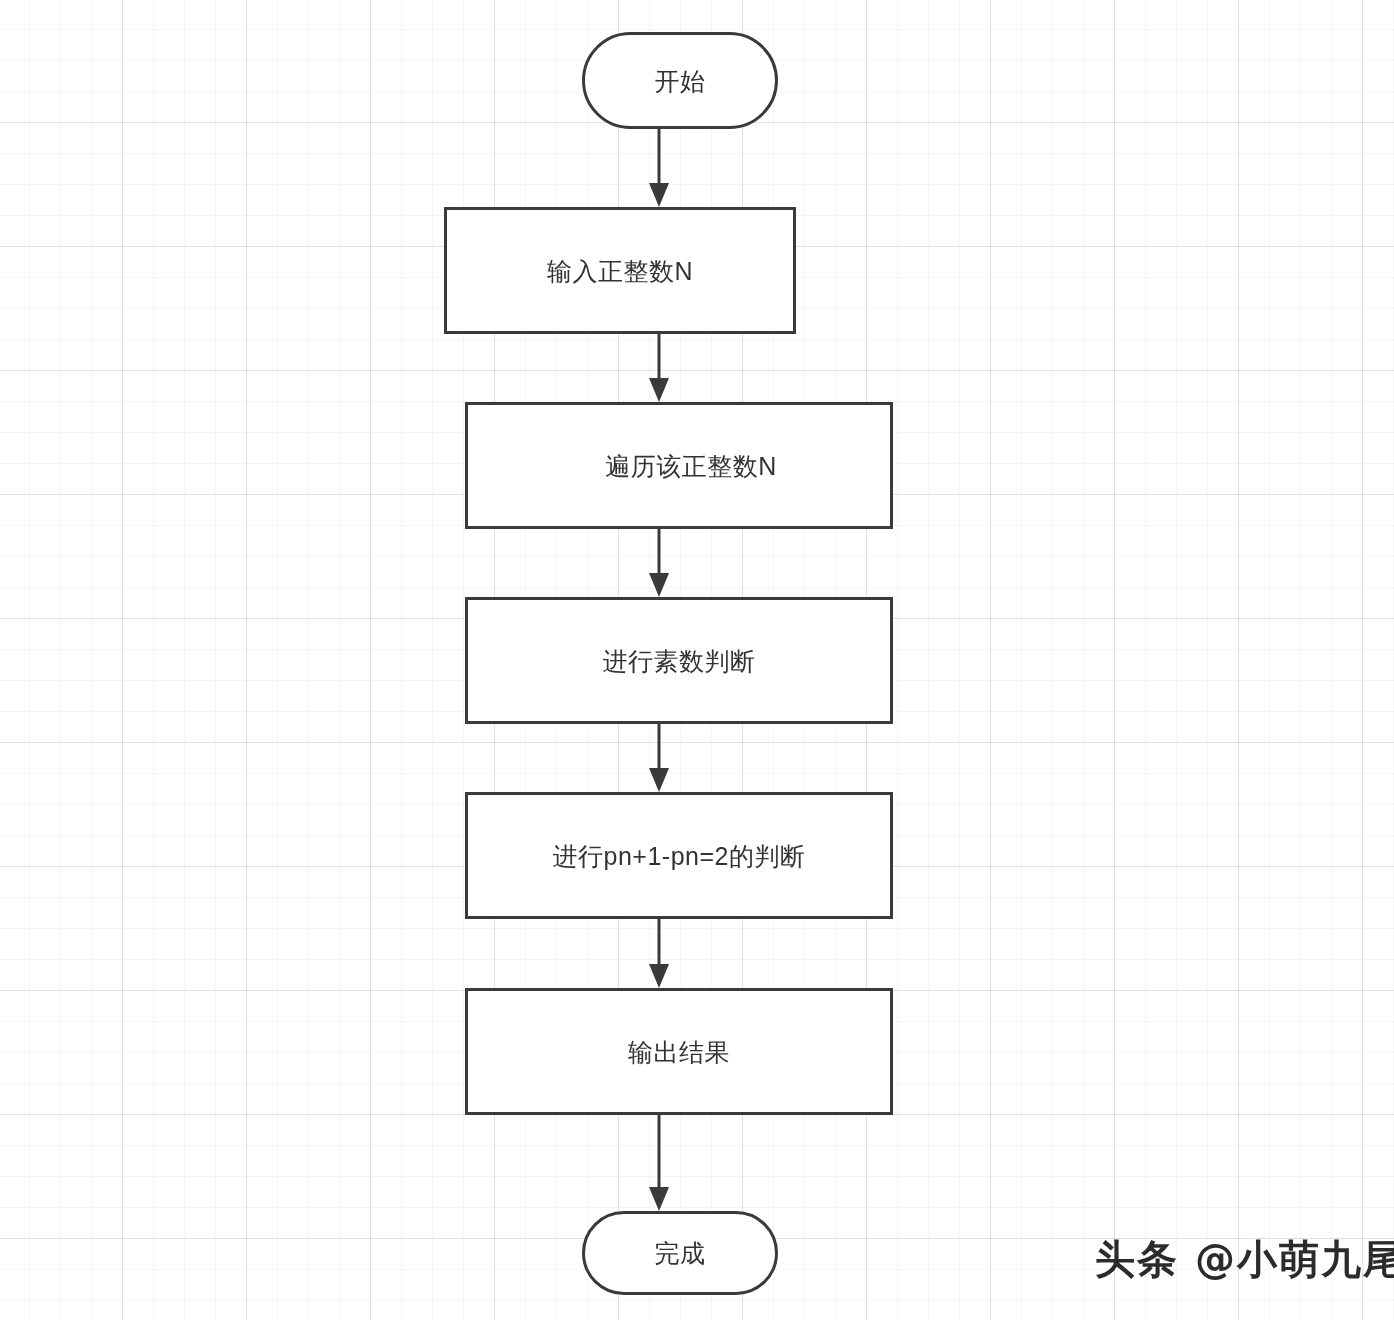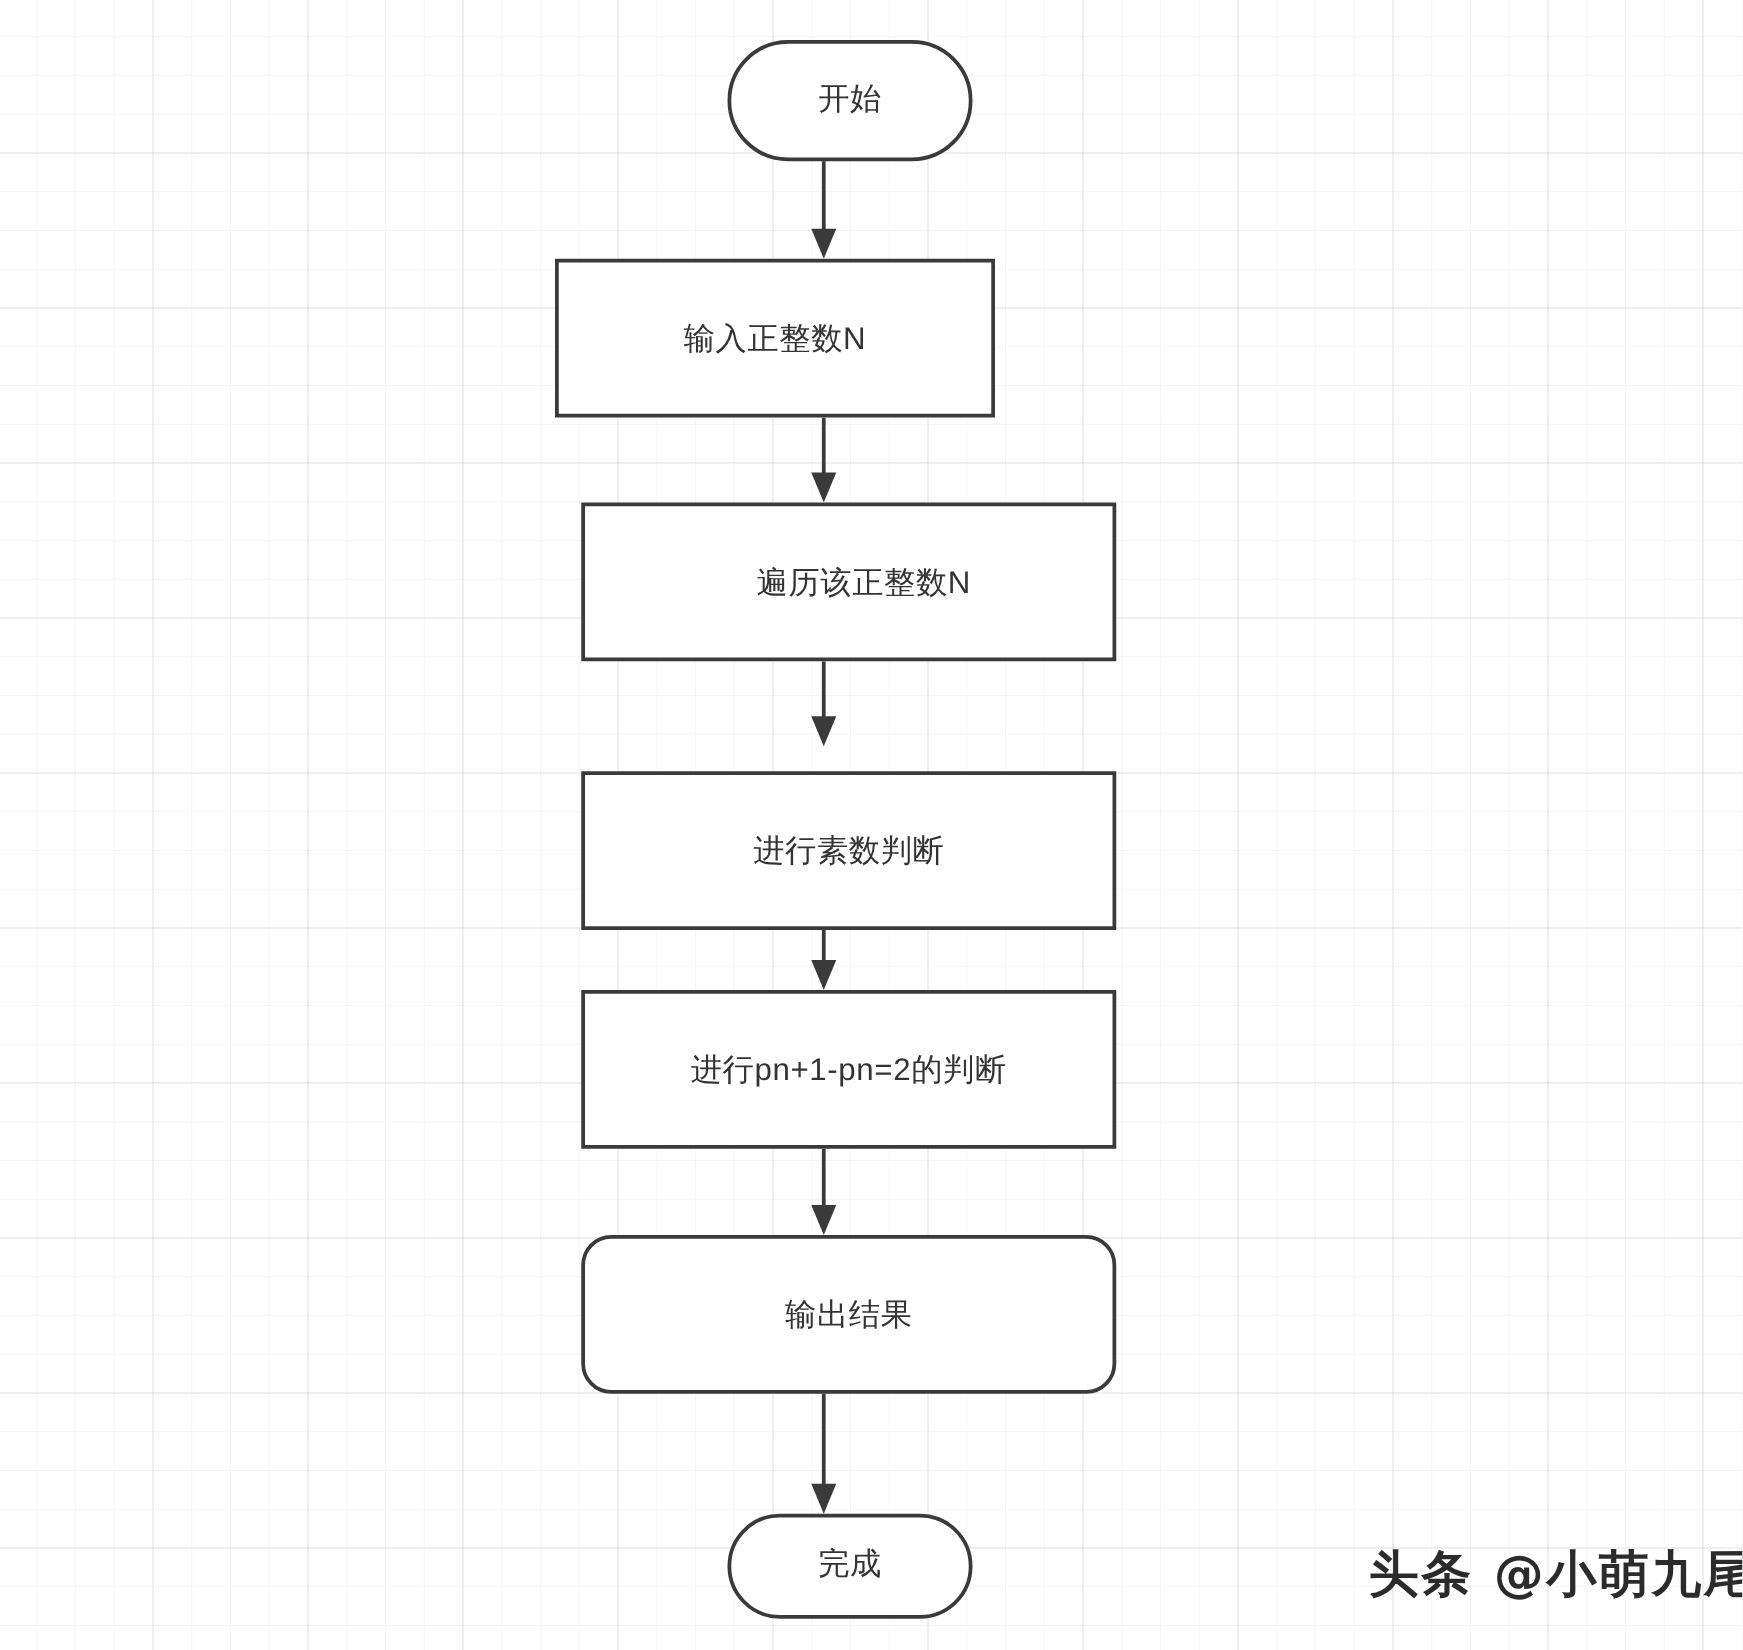--- a/index.html
+++ b/index.html
@@ -37,21 +37,20 @@
     justify-content: center;
     color: #333333;
     font-size: 25px;
     line-height: 1.2;
     letter-spacing: 0.5px;
     white-space: nowrap;
   }
   .node.terminal {
     border-radius: 52px;
     border-width: 3px;
-    font-family: Liberation Mono, monospace;
   }
   .node.process {
     border-radius: 0;
   }
 
   .node-label {
     color: #333333;
   }
 
   .connector {
@@ -126,29 +125,29 @@
   </div>
 
   <div class="node process" style="left:444px; top:207px; width:352px; height:127px;">
     <span class="node-label">输入正整数N</span>
   </div>
 
   <div class="node process" style="left:465px; top:402px; width:428px; height:127px;padding-left:24px;">
     <span class="node-label">遍历该正整数N</span>
   </div>
 
-  <div class="node process" style="left:465px; top:597px; width:428px; height:127px;margin-top:20px;">
+  <div class="node process" style="left:465px; top:597px; width:428px; height:127px;">
     <span class="node-label">进行素数判断</span>
   </div>
 
   <div class="node process" style="left:465px; top:792px; width:428px; height:127px;text-align:center;">
     <span class="node-label">进行pn+1-pn=2的判断</span>
   </div>
 
-  <div class="node process" style="left:465px; top:988px; width:428px; height:127px;border-radius:24px;">
+  <div class="node process" style="left:465px; top:988px; width:428px; height:127px;">
     <span class="node-label">输出结果</span>
   </div>
 
   <div class="node terminal" style="left:582px; top:1211px; width:196px; height:84px;">
     <span class="node-label">完成</span>
   </div>
 
   <div class="watermark" style="left:1095px; top:1232px;">头条 @小萌九尾</div>
 
 </div>

